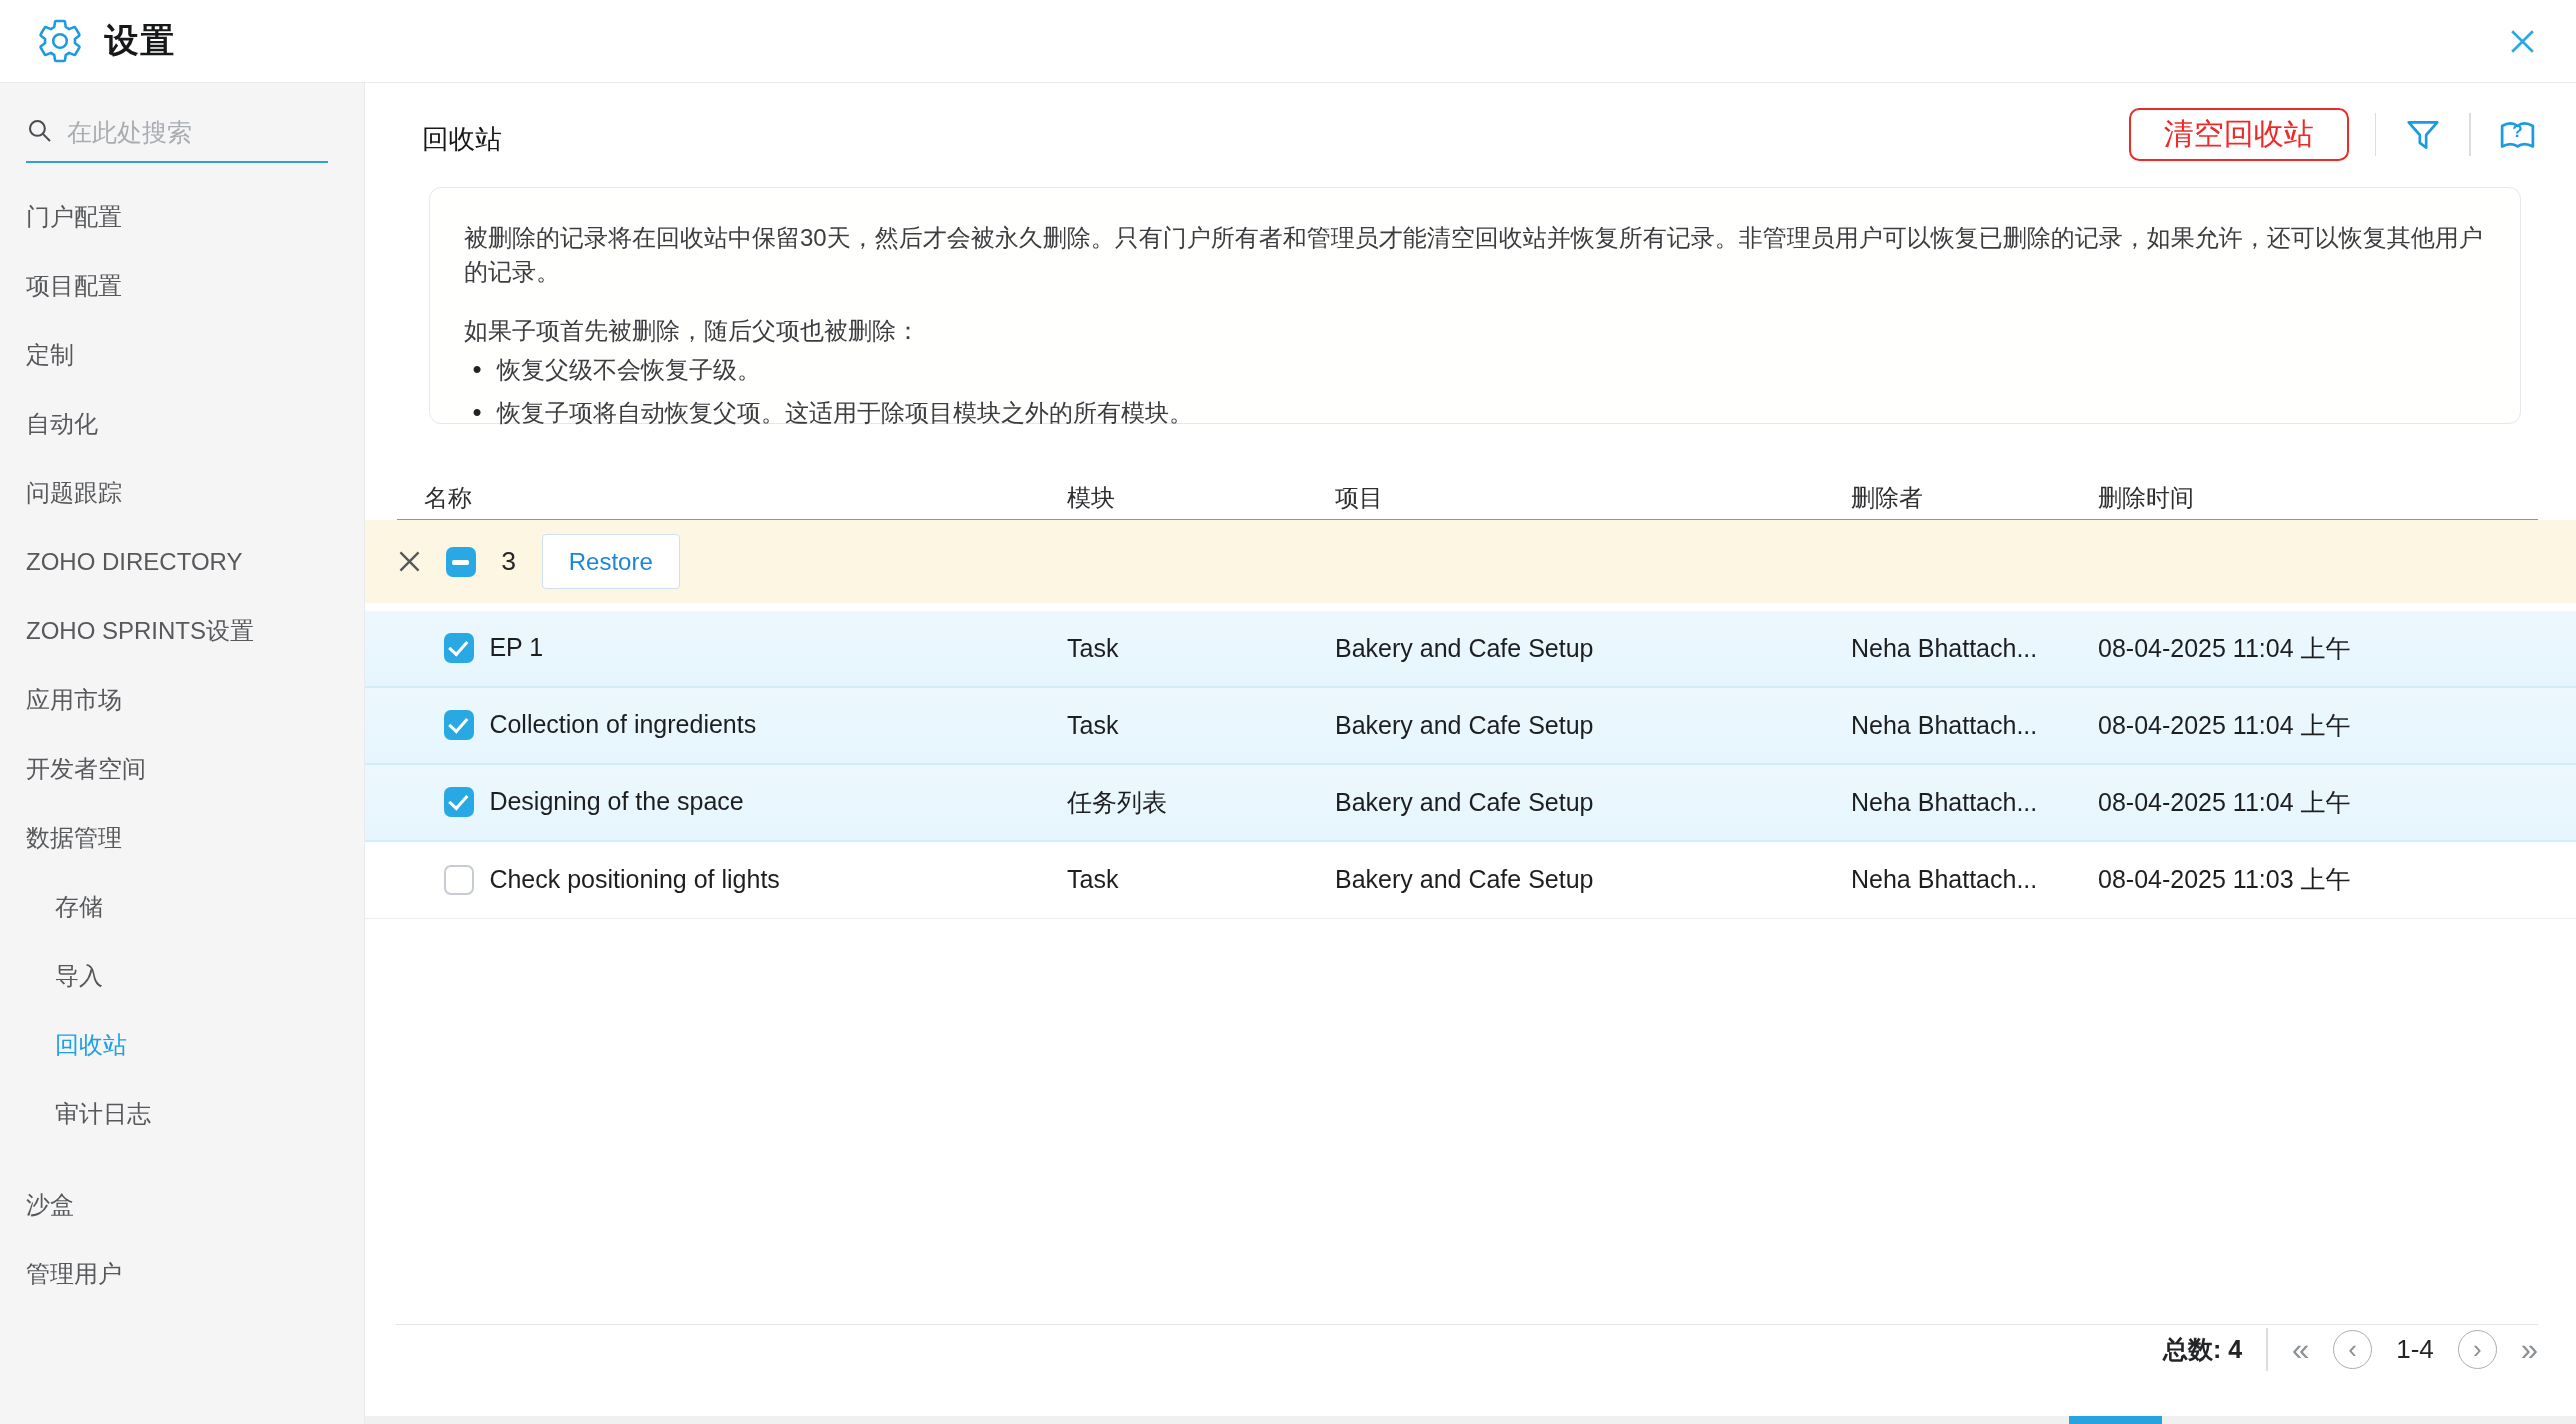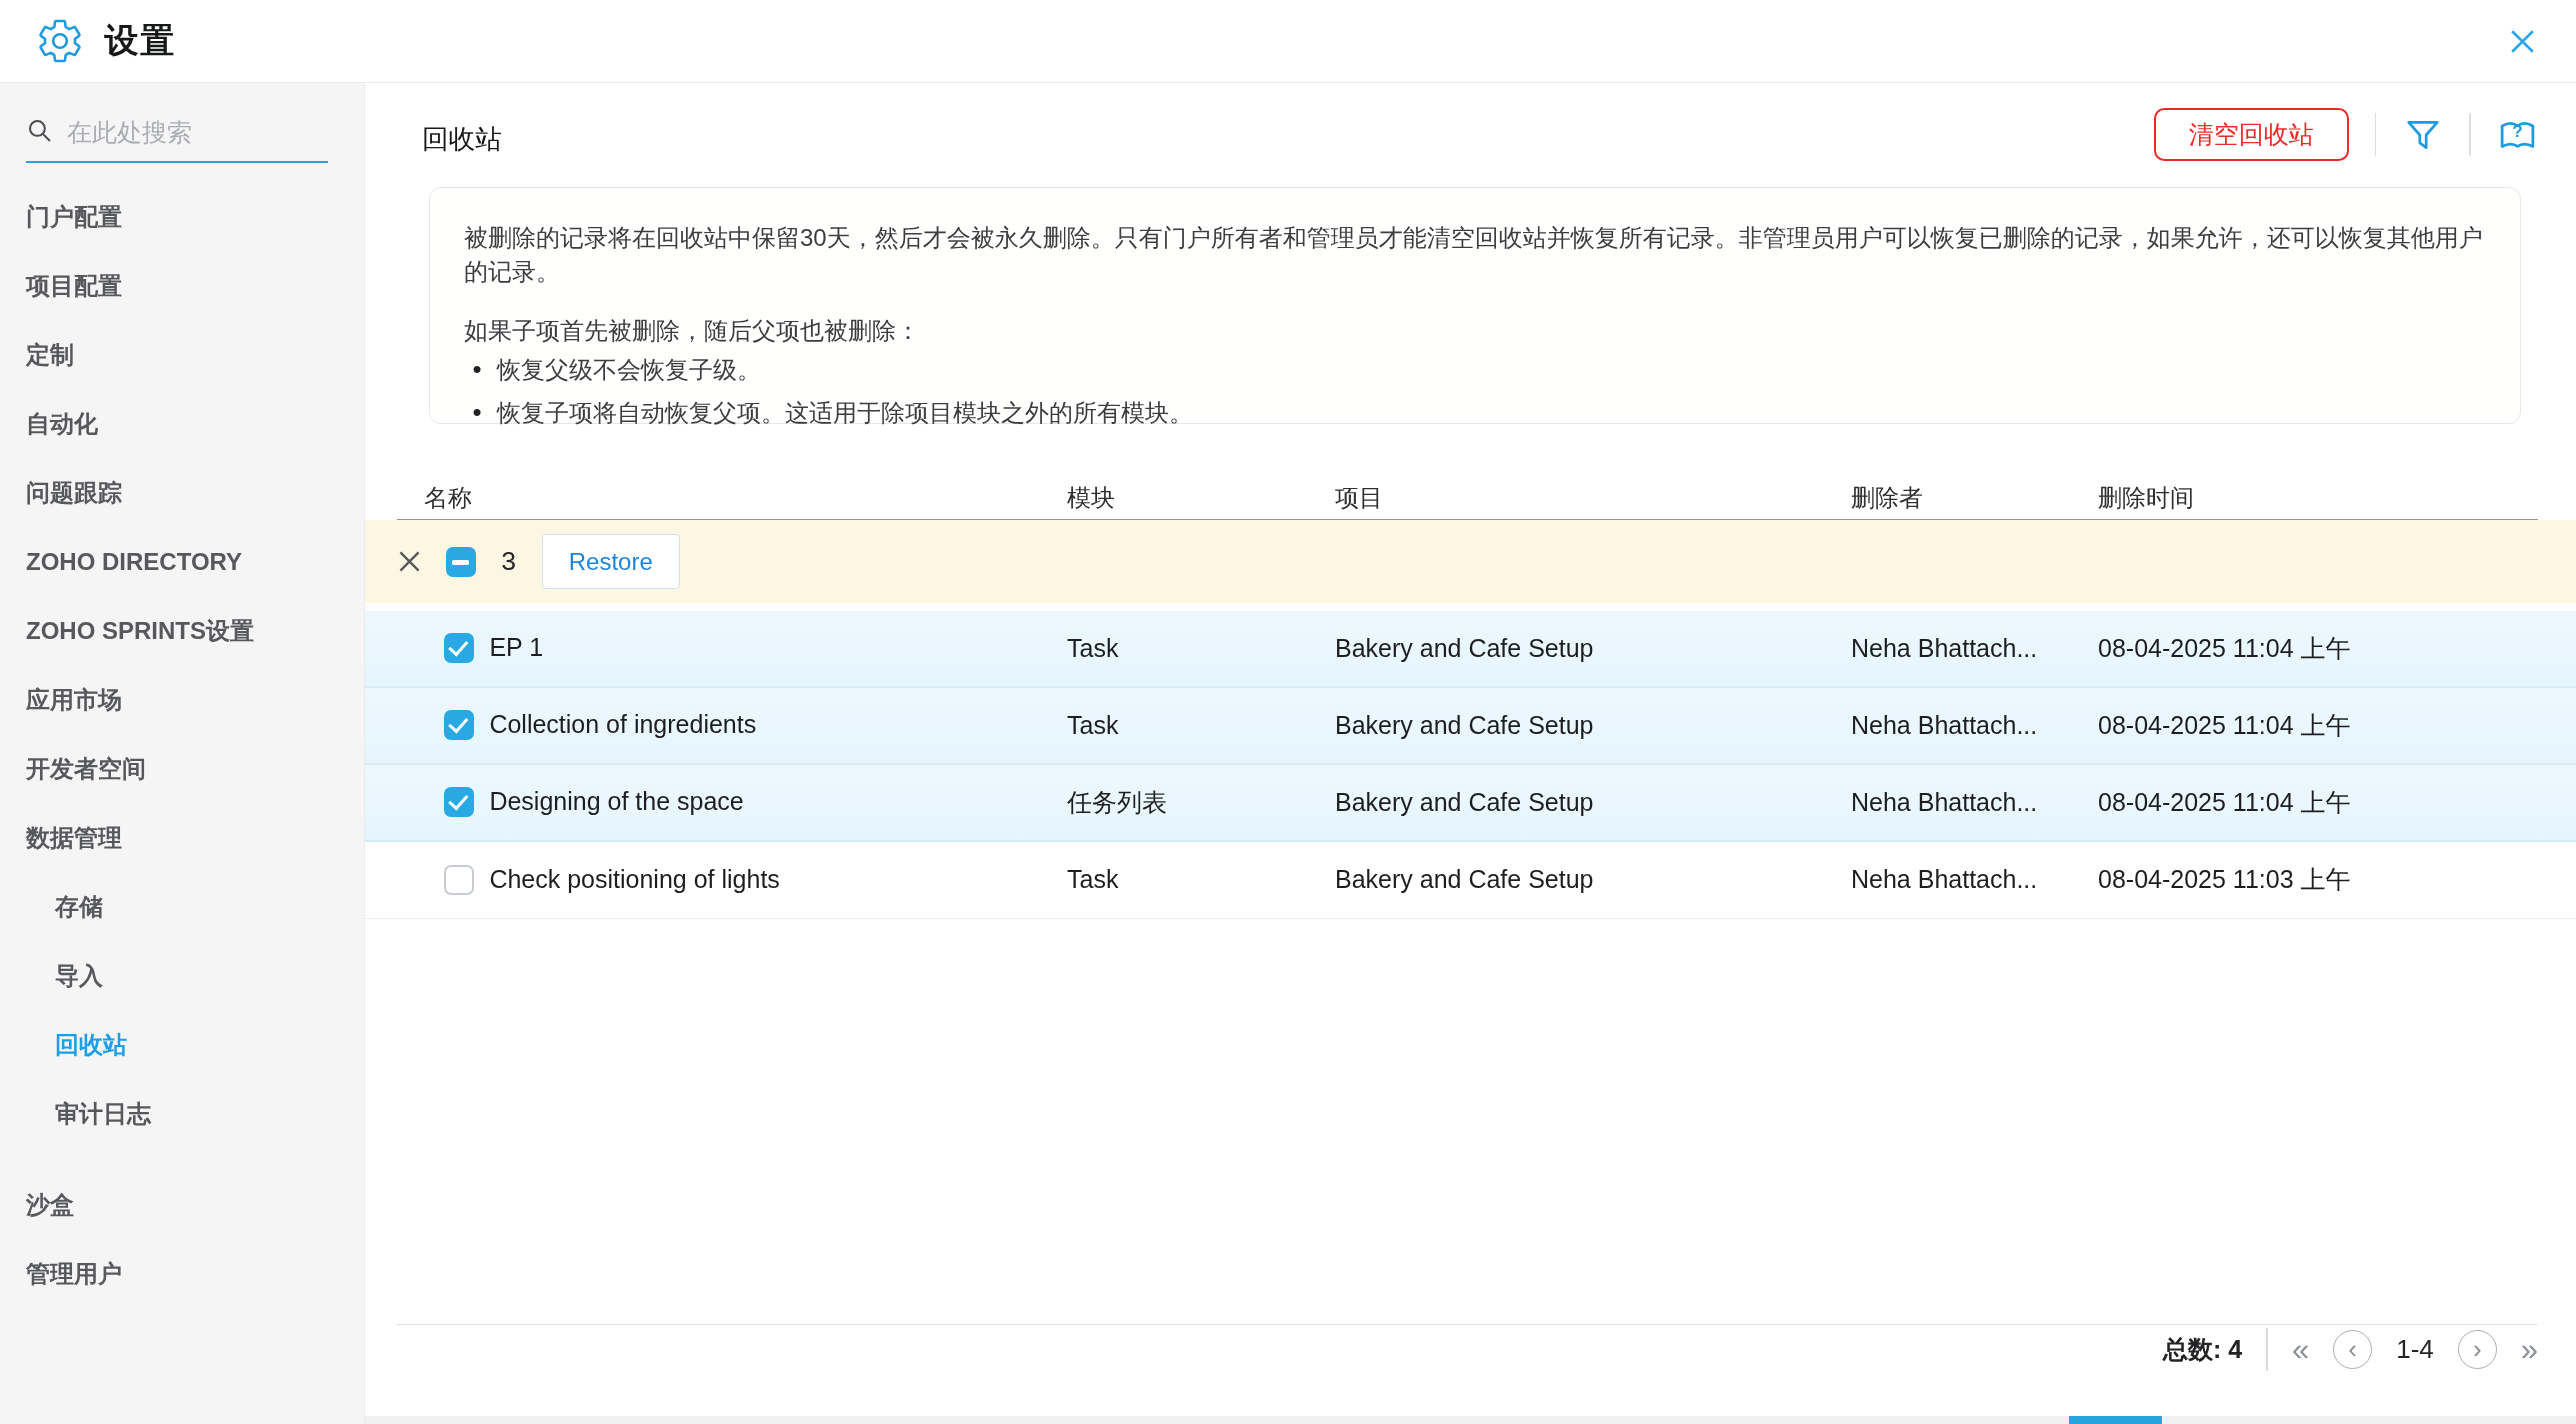--- a/index.html
+++ b/index.html
@@ -18,31 +18,31 @@
   .header-close{ margin-left:auto; width:36px; height:36px; cursor:pointer; display:flex; align-items:center; justify-content:center;}
 
   
   .sidebar{ position:absolute; top:83px; left:0; bottom:0; width:364px; background:#f5f5f6;}
   .search-wrap{ margin:34px 0 0 26px; width:302px; border-bottom:2.6px solid #2ba0dc;
     display:flex; align-items:center; gap:13.7px; padding-bottom:13.7px;}
   .search-input{ border:none; outline:none; background:transparent; font-size:25px; color:#333; width:236px;
     font-family:inherit;}
   .search-input::placeholder{ color:#a9adb2; }
   .nav{ list-style:none; margin-top:19px;}
-  .nav li{ height:69px; display:flex; align-items:center; padding-left:26px; font-size:24px; color:#56585b; cursor:pointer;font-weight:bold;}
+  .nav li{ height:69px; display:flex; align-items:center; padding-left:26px; font-size:24px; color:#56585b; cursor:pointer;}
   .nav li.sub{ padding-left:55px;}
   .nav li.active{ color:#1d9fe8;}
   .nav li.gap{ margin-top:22px;}
 
   
   .main{ position:absolute; top:83px; left:364px; right:0; bottom:0; background:#fff; border-left:0.9px solid #e9eaeb;}
   .page-title{ position:absolute; left:57px; top:38px; font-size:26.6px; color:#17181a; font-weight:500;}
   .head-controls{ position:absolute; top:24px; right:38px; height:55px; display:flex; align-items:center; gap:26px;}
   .empty-btn{ height:53px; padding:0 33px; border:2.6px solid #ee2a27; border-radius:10.3px; background:#fff;
-    color:#ee2a27; font-size:25px; display:flex; align-items:center; cursor:pointer; font-family:inherit;}
+    color:#ee2a27; font-size:30px; display:flex; align-items:center; cursor:pointer; font-family:inherit;}
   .vdiv{ width:1.7px; height:43px; background:#dcdde0;}
   .icon-btn{ width:41px; height:41px; display:flex; align-items:center; justify-content:center; cursor:pointer;}
 
   .info-box{ position:absolute; left:64px; right:55px; top:104px; height:237px; background:#fffffe;
     border:1.7px solid #e6e7e9; border-radius:12px; padding:33px 34px 0; font-size:24px; color:#3c3d40;}
   .info-box .p1{ line-height:34px; margin-bottom:26px;}
   .info-box .p2{ margin-bottom:1px;}
   .info-list{ list-style:none;}
   .info-list li{ position:relative; padding-left:33px; line-height:43px;}
   .info-list li::before{ content:"•"; position:absolute; left:8.6px; top:0; font-size:26px; color:#222;}

